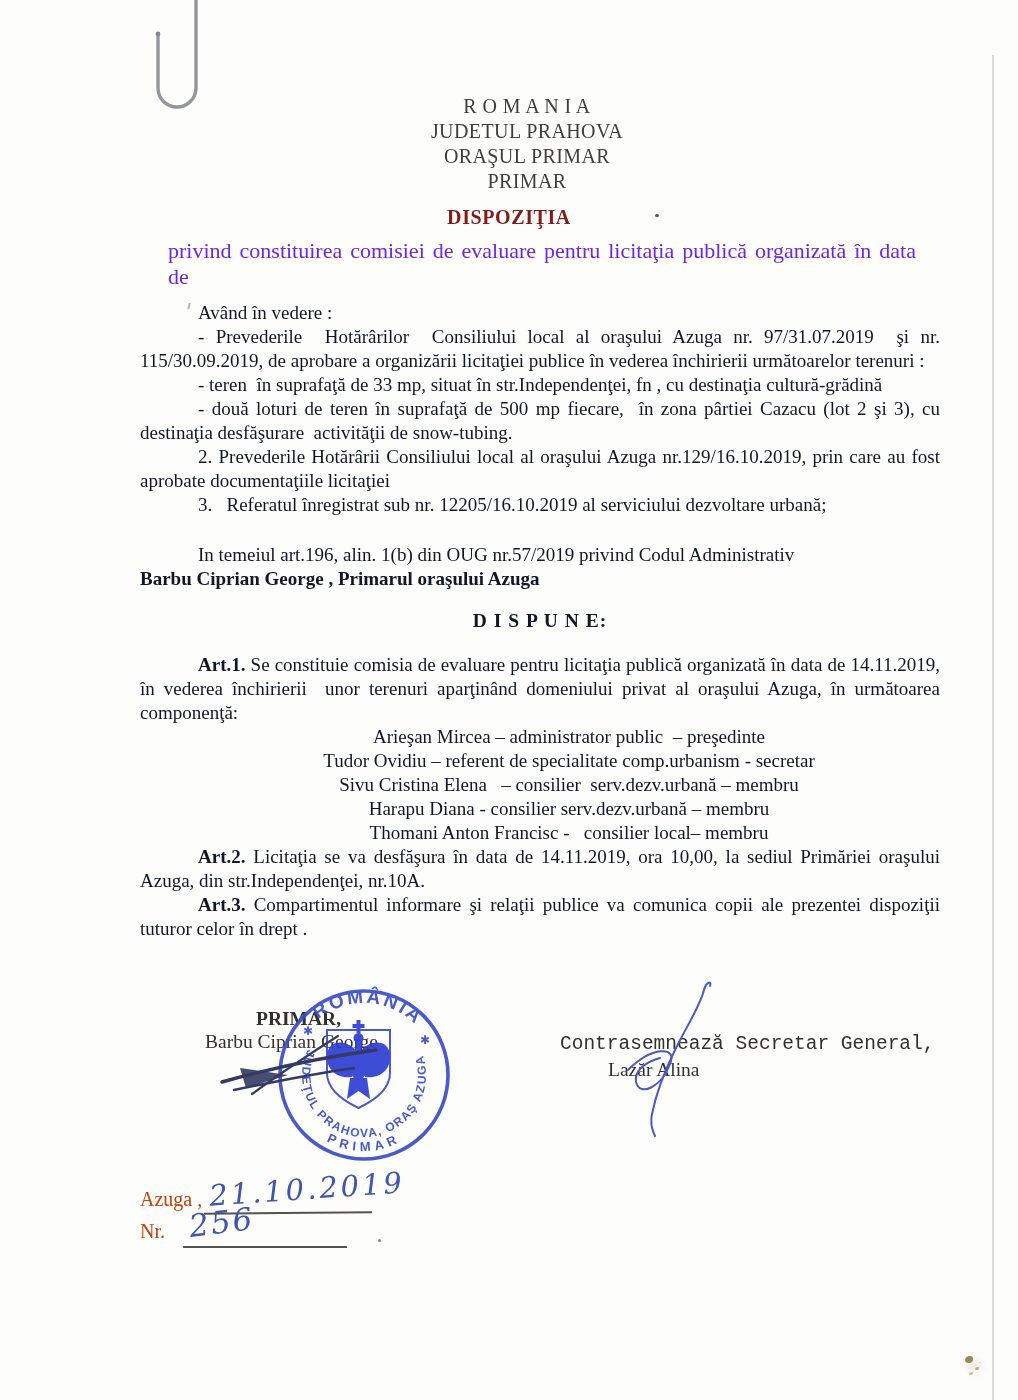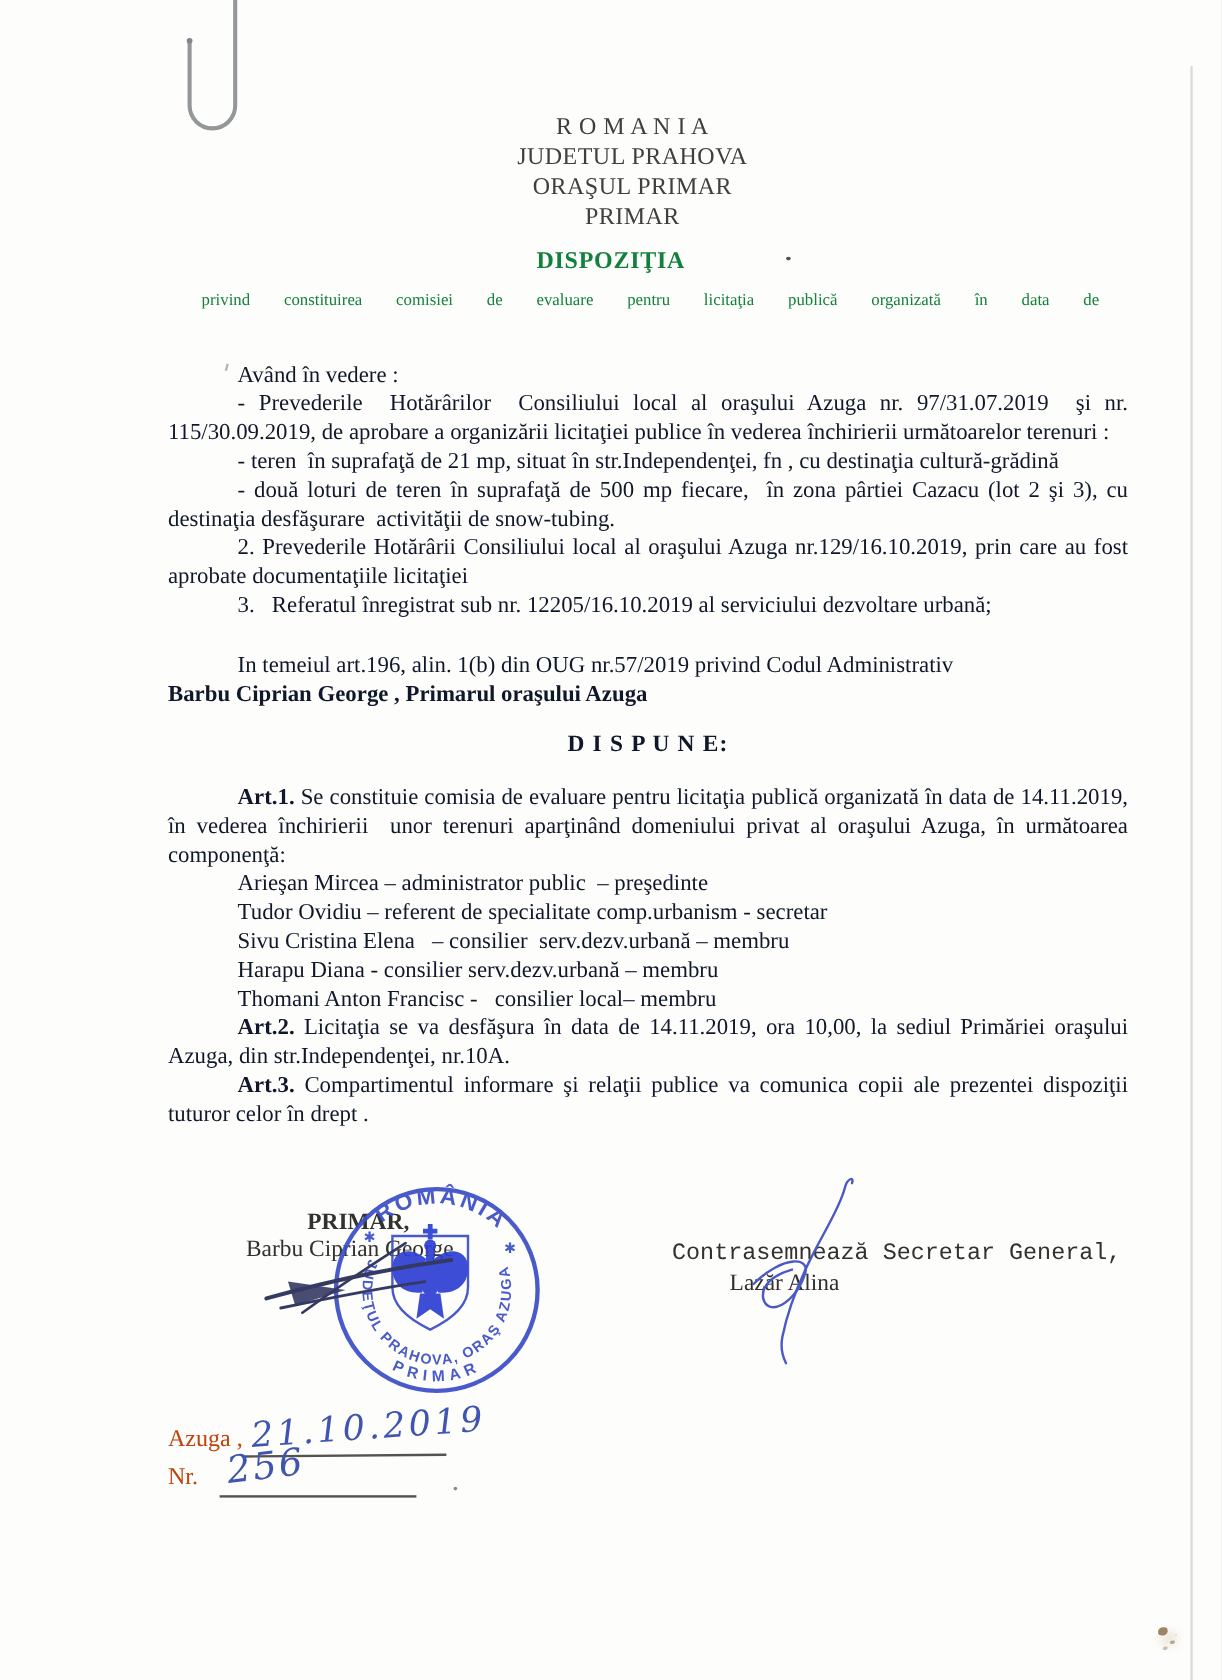--- a/index.html
+++ b/index.html
@@ -2,36 +2,36 @@
 <html><head>
 <meta charset="utf-8">
 <style>
   html,body{margin:0;padding:0;background:#e9e9e7;}
   .page{position:relative;width:1018px;height:1400px;background:#fdfdfb;overflow:hidden;
         font-family:"Liberation Serif", serif;color:#2e2d2b;}
   
   .doc-header{position:absolute;top:94px;left:0;width:1018px;box-sizing:border-box;padding-left:36px;
               text-align:center;font-size:20px;line-height:25px;color:#413f3c;letter-spacing:.4px;}
   .doc-title{position:absolute;top:206px;left:0;width:1018px;box-sizing:border-box;
-             text-align:center;font-size:20px;font-weight:bold;color:#15803d;letter-spacing:.6px;}
+             text-align:center;font-size:20px;font-weight:bold;color:#7f1d1d;letter-spacing:.6px;}
   .title-dot{position:absolute;left:655px;top:214px;width:4px;height:3px;background:#55524e;border-radius:50%;}
-  .doc-intro{position:absolute;top:238px;left:168px;width:748px;font-size:14px;line-height:26px;color:#15803d;}
+  .doc-intro{position:absolute;top:238px;left:168px;width:748px;font-size:22px;line-height:26px;color:#6d28d9;}
   .intro-line{text-align:justify;text-align-last:justify;}
   
   .doc-body{position:absolute;top:301px;left:140px;width:800px;font-size:19px;line-height:24px;
             text-align:justify;color:#0f172a;}
   .doc-body p{margin:0;}
   .ind{text-indent:58px;}
   .pre{white-space:pre;}
   .prew{white-space:pre-wrap;}
   .legal{margin-top:26px !important;}
   .issuer{font-weight:bold;}
   .dispune{margin:18px 0 20px !important;text-align:right;text-align-last:center;font-weight:bold;
            letter-spacing:1px;font-size:19.5px;}
-  .member{margin-left:58px !important;text-align:left;}
+  .member{margin-left:58px !important;text-align:center;}
   .art b{font-weight:bold;}
   
   .sig-label{position:absolute;font-size:19.5px;color:#33312e;}
   .bold{font-weight:bold;}
   .stamp{position:absolute;left:264px;top:975px;}
   .ink{position:absolute;left:0;top:0;pointer-events:none;}
   
   .footer-label{position:absolute;font-size:20px;color:#c2410c;}
   .hand{position:absolute;font-family:"DejaVu Serif",serif;font-style:italic;color:#3f55ae;}
   .hand-date{left:209px;top:1172px;font-size:29px;letter-spacing:3px;transform:rotate(-4deg);}
@@ -68,21 +68,21 @@
   <div class="doc-title">DISPOZIŢIA</div>
   <div class="title-dot"></div>
 
   <div class="doc-intro">
     <div class="intro-line">privind constituirea comisiei de evaluare pentru licitaţia publică organizată în data de</div>
   </div>
 
   <div class="doc-body">
     <p class="ind">Având în vedere :</p>
     <p class="ind prew">- Prevederile  Hotărârilor  Consiliului local al oraşului Azuga nr. 97/31.07.2019  şi nr. 115/30.09.2019, de aprobare a organizării licitaţiei publice în vederea închirierii următoarelor terenuri :</p>
-    <p class="ind pre">- teren  în suprafaţă de 21 mp, situat în str.Independenţei, fn , cu destinaţia cultură-grădină</p>
+    <p class="ind pre">- teren  în suprafaţă de 33 mp, situat în str.Independenţei, fn , cu destinaţia cultură-grădină</p>
     <p class="ind prew">- două loturi de teren în suprafaţă de 500 mp fiecare,  în zona pârtiei Cazacu (lot 2 şi 3), cu destinaţia desfăşurare  activităţii de snow-tubing.</p>
     <p class="ind prew">2. Prevederile Hotărârii Consiliului local al oraşului Azuga nr.129/16.10.2019, prin care au fost aprobate documentaţiile licitaţiei</p>
     <p class="ind pre">3.   Referatul înregistrat sub nr. 12205/16.10.2019 al serviciului dezvoltare urbană;</p>
     <p class="ind legal">In temeiul art.196, alin. 1(b) din OUG nr.57/2019 privind Codul Administrativ</p>
     <p class="issuer">Barbu Ciprian George , Primarul oraşului Azuga</p>
     <p class="dispune">D I S P U N E:</p>
     <p class="ind prew art"><b>Art.1.</b> <span>Se constituie comisia de evaluare pentru licitaţia publică organizată în data de 14.11.2019,  în vederea închirierii  unor terenuri aparţinând domeniului privat al oraşului Azuga, în următoarea componenţă:</span></p>
     <p class="member pre">Arieşan Mircea – administrator public  – preşedinte</p>
     <p class="member pre">Tudor Ovidiu – referent de specialitate comp.urbanism - secretar</p>
     <p class="member pre">Sivu Cristina Elena   – consilier  serv.dezv.urbană – membru</p>

